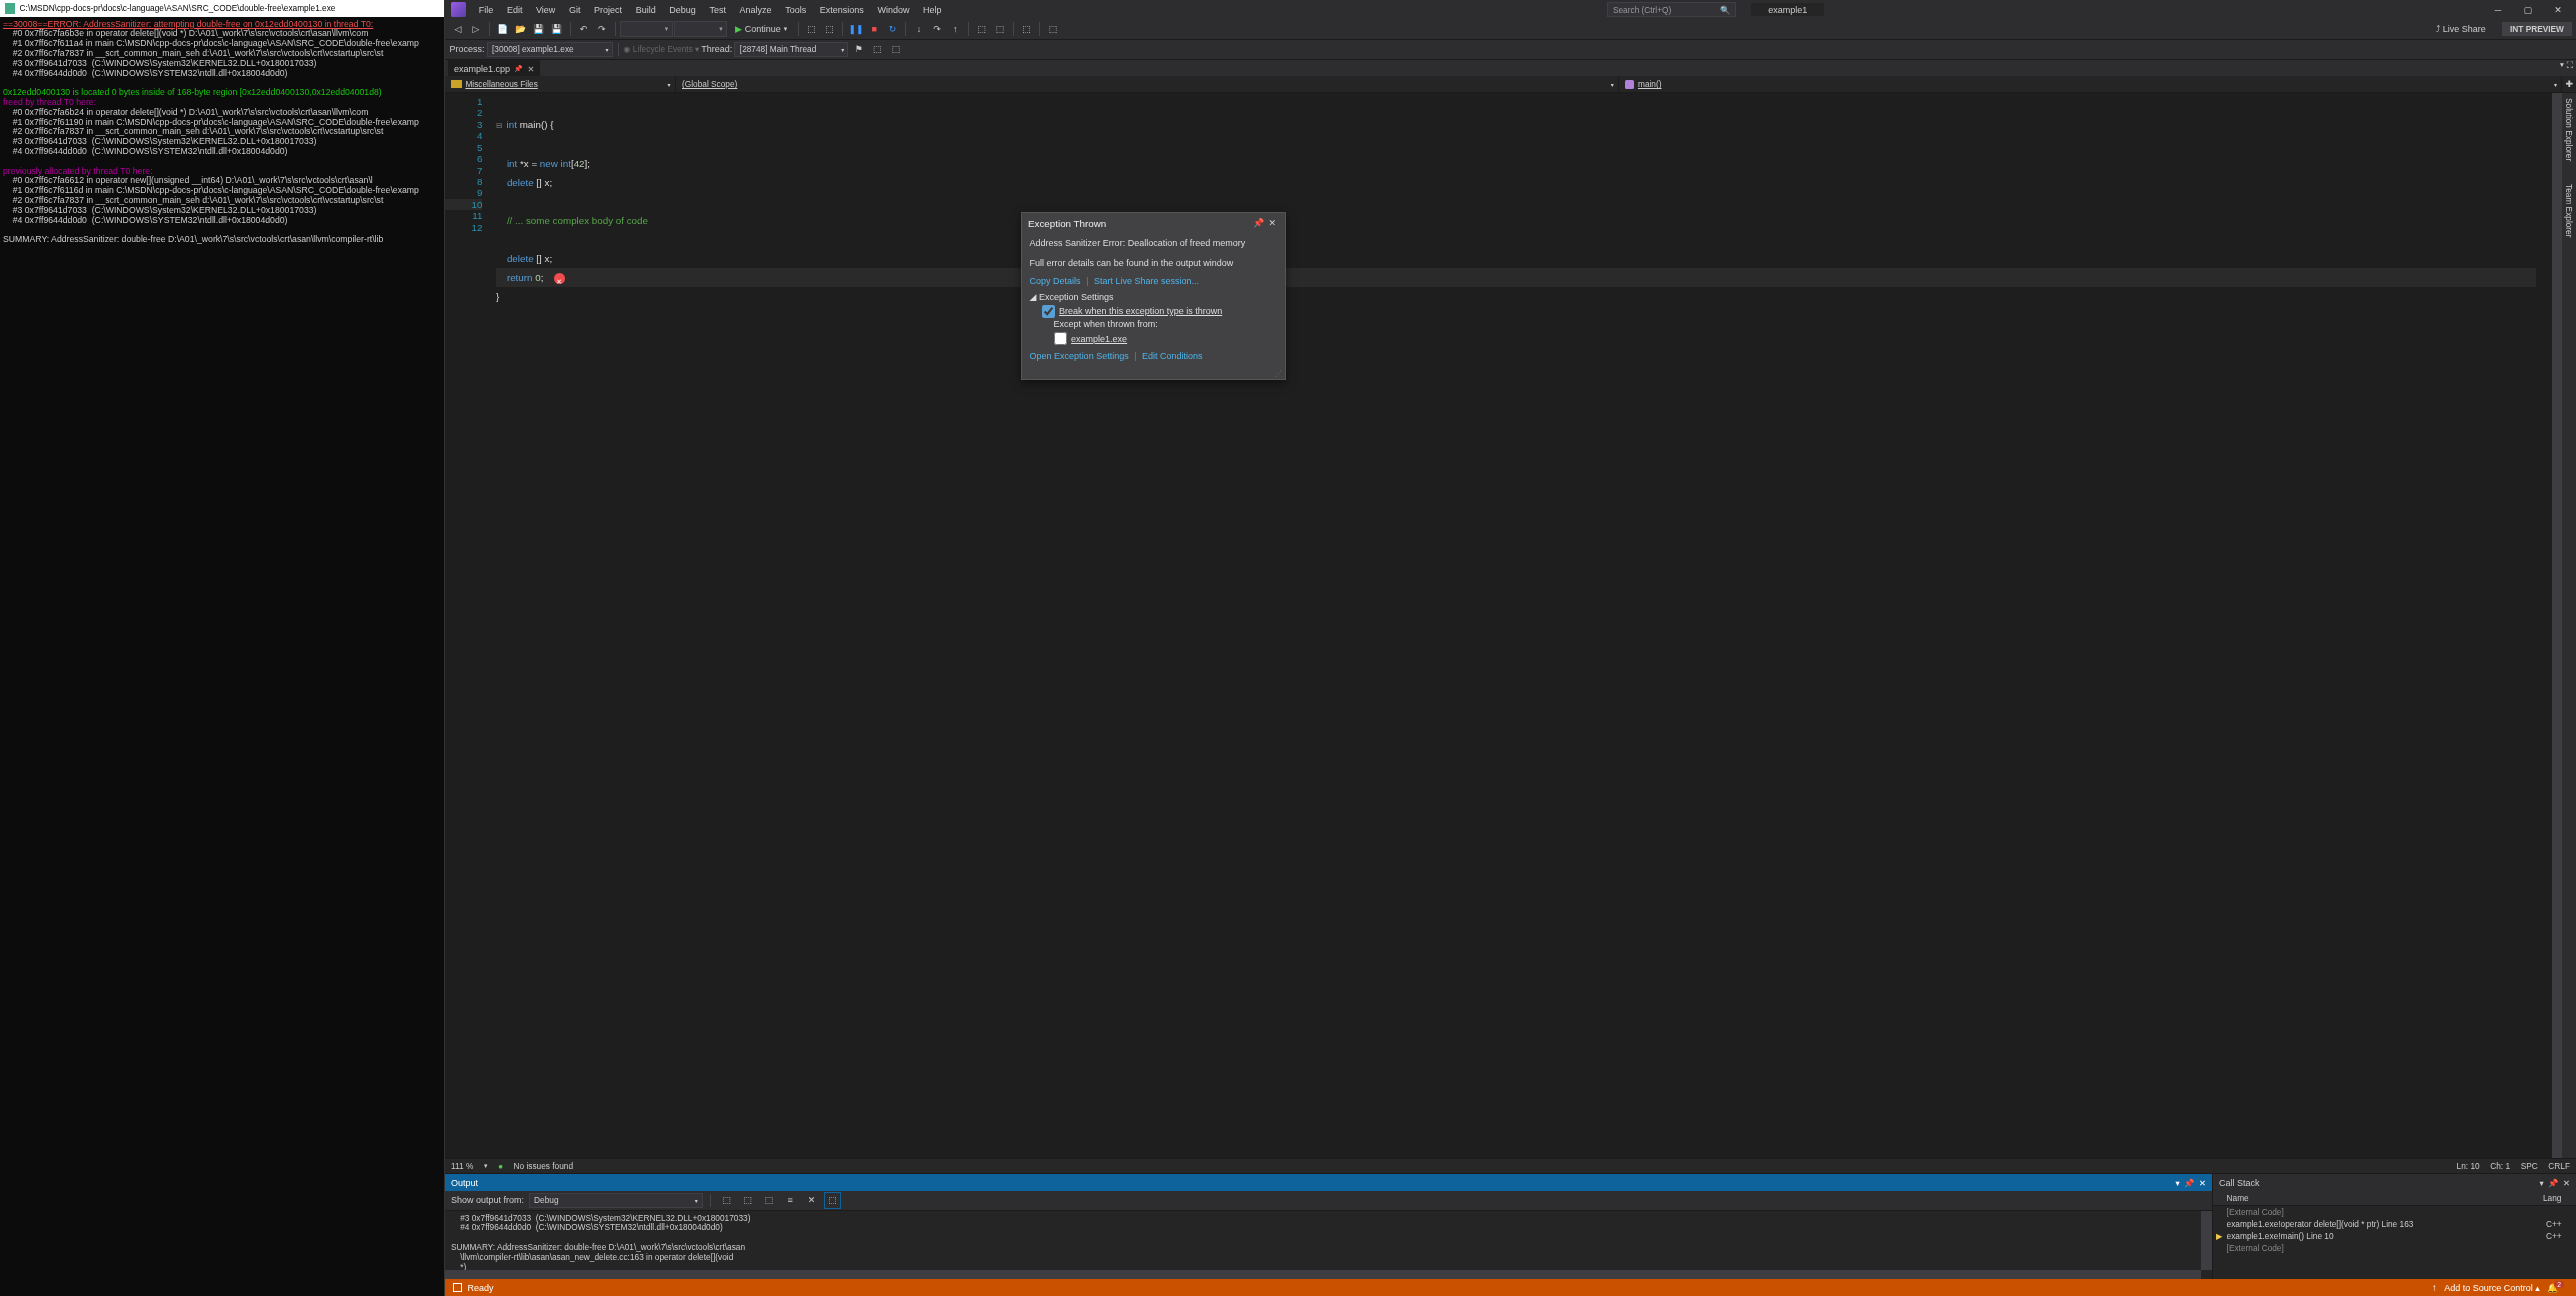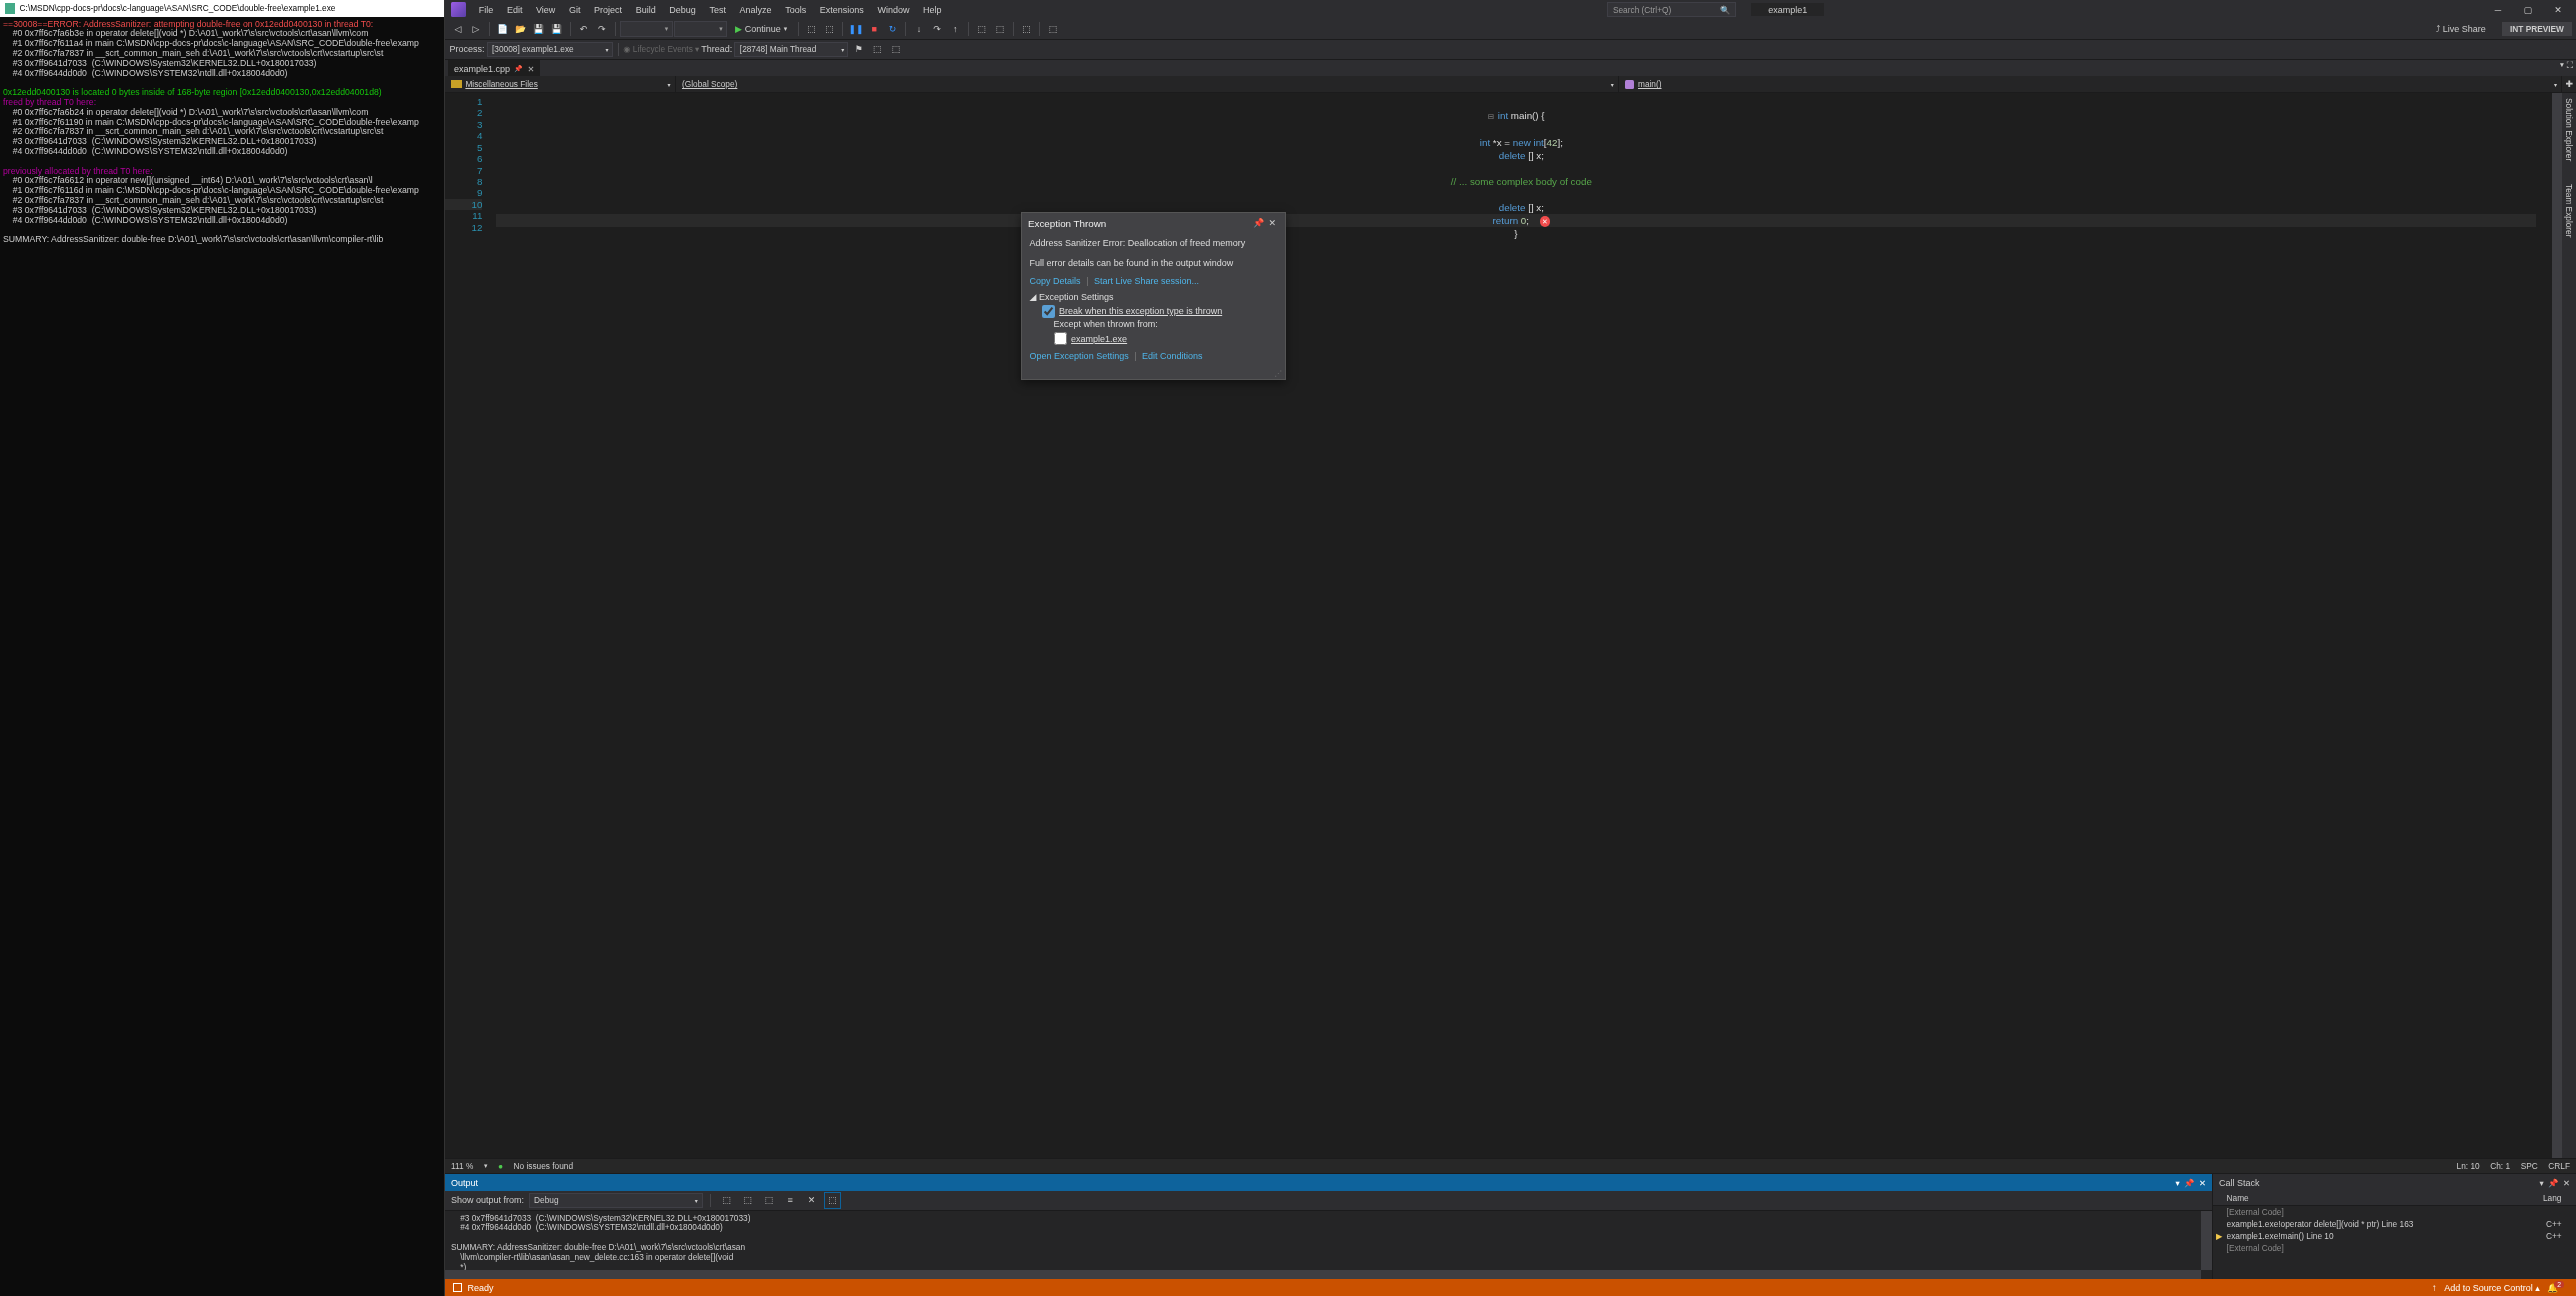--- a/index.html
+++ b/index.html
@@ -2,21 +2,21 @@
 <html style="font-size:12px"><head>
 <meta charset="utf-8">
 <style>
 * { margin: 0; padding: 0; box-sizing: border-box; font-family: 'Segoe UI', Tahoma, sans-serif; }
 body { background: #2d2d30; color: #ccc; font-size: 9px; overflow: hidden; }
 .root { display: flex; width: 100vw; height: 100vh; }
 .console-pane { width: 445px; background: #0c0c0c; border-right: 0.8px solid #333; display: flex; flex-direction: column; }
 .console-title { background: #fff; color: #000; height: 16.7px; display: flex; align-items: center; padding: 0 4.5px; font-size: 8.3px; }
 .console-title .icn { width: 10.6px; height: 10.6px; background: #4a8; margin-right: 4.5px; display: inline-block; }
 .console-body { flex: 1; padding: 3px; font-family: Consolas, monospace; font-size: 8.7px; line-height: 9.8px; color: #ccc; white-space: pre; overflow: hidden; }
-.console-body .err { color: #f14c4c; }
+.console-body .err { color: #f14c4c; text-decoration: underline; }
 .console-body .grn { color: #16c60c; }
 .console-body .mag { color: #b4009e; }
 .vs-pane { flex: 1; display: flex; flex-direction: column; background: #b91c1c; position: relative; }
 .vs-menubar { height: 19px; background: #2d2d30; display: flex; align-items: center; padding: 0 3px; }
 .vs-logo { width: 15px; height: 15px; margin: 0 6px 0 3px; background: linear-gradient(135deg,#9b5de5,#5a3fa8); border-radius: 1.5px; }
 .vs-menubar .mi { padding: 2.3px 6.8px; cursor: pointer; color: #ccc; font-size: 9px; }
 .vs-search { margin-left: auto; background: #333337; border: 0.8px solid #3f3f46; width: 129px; height: 15px; display: flex; align-items: center; padding: 0 4.5px; color: #999; font-size: 8.3px; }
 .vs-search .mag { margin-left: auto; }
 .vs-titlebox { margin-left: 15px; background: #252526; padding: 1.5px 16.7px; font-size: 9px; }
 .wincontrols { margin-left: auto; display: flex; }
@@ -40,21 +40,21 @@
 .vs-tab .pin { font-size: 6.8px; color: #aaa; }
 .vs-tab .x { font-size: 8.3px; color: #aaa; cursor: pointer; }
 .vs-tabs .tabtools { margin-left: auto; display: flex; gap: 3px; padding-right: 3px; }
 .vs-scopebar { height: 16.7px; background: #252526; border-bottom: 0.8px solid #1b1b1c; display: flex; }
 .vs-scopebar .scope { flex: 1; border-right: 0.8px solid #1b1b1c; padding: 2.3px 6px; font-size: 8.3px; display: flex; align-items: center; position: relative; text-decoration: underline; }
 .vs-scopebar .scope::after { content: '▾'; position: absolute; right: 4.5px; font-size: 6px; }
 .vs-scopebar .scope .ico { width: 10.6px; height: 8.3px; background: #c9a227; margin-right: 3.8px; }
 .vs-scopebar .scope .ico2 { width: 9px; height: 9px; background: #b180d7; border-radius: 1.5px; margin-right: 3.8px; }
 .editor-area { flex: 1; display: flex; background: #1e1e1e; position: relative; min-height: 0; }
 .gutter { width: 45px; background: #1e1e1e; color: #2b91af; text-align: right; padding: 3px 7.6px 0 0; font-family: Consolas, monospace; font-size: 9.8px; line-height: 11.4px; }
-.code { flex: 1; padding: 3px 16px 0 6px; font-family: Consolas, monospace; font-size: 9.8px; line-height: 13px; position: relative; text-align: center; }
+.code { flex: 1; padding: 3px 16px 0 6px; font-family: Consolas, monospace; font-size: 9.8px; line-height: 19px; position: relative; }
 .code .kw { color: #569cd6; }
 .code .cm { color: #57a64a; }
 .code .nm { color: #b5cea8; }
 .code .txt { color: #dcdcdc; }
 .code .fold { color: #808080; margin-right: 3px; font-size: 7.6px; display: inline-block; width: 7.6px; }
 .code .curline { background: #2a2a2a; display: block; }
 .code .errmark { display: inline-block; width: 10.6px; height: 10.6px; background: #f14c4c; border-radius: 50%; position: relative; vertical-align: middle; margin-left: 10.6px; }
 .code .errmark::after { content: '✕'; color: #fff; font-size: 6.8px; position: absolute; left: 2.3px; top: -0.8px; }
 .scrollbar { width: 10.6px; background: #3e3e42; }
 .right-rail { width: 13.6px; background: #2d2d30; display: flex; flex-direction: column; align-items: center; padding-top: 4.5px; gap: 23px; }

